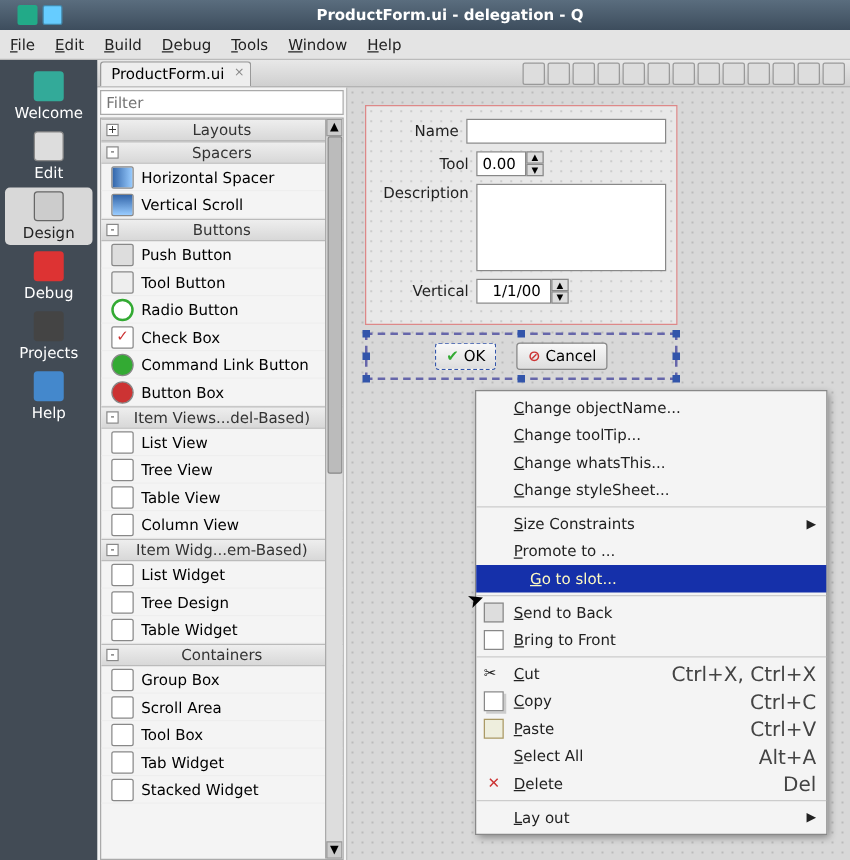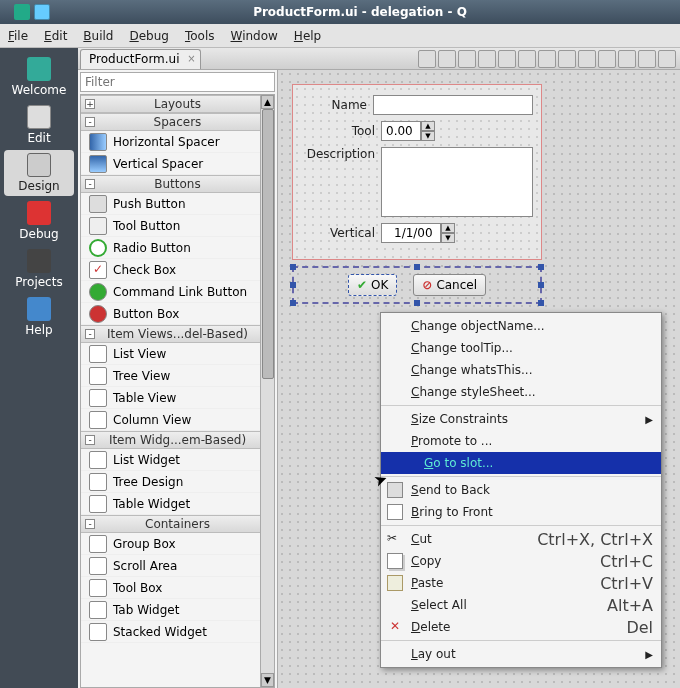--- a/index.html
+++ b/index.html
@@ -70,21 +70,21 @@
 .h-ml{left:-4px;top:50%;margin-top:-3px;}.h-mr{right:-4px;top:50%;margin-top:-3px;}
 .qbtn{height:22px;padding:0 8px;border:1px solid #888;background:linear-gradient(#f8f8f8,#ddd);border-radius:3px;display:flex;align-items:center;gap:4px;}
 .qbtn.sel{border:1px dashed #35a;}
 .qbtn .ok-i{color:#3a3;font-weight:bold;}
 .qbtn .cancel-i{color:#c33;font-weight:bold;}
 
 
 .ctxmenu { position:absolute; left:380px; top:312px; width:282px; background:#f4f4f4; border:1px solid #888; box-shadow:2px 2px 6px rgba(0,0,0,0.4); padding:2px 0;}
 .ctxmenu .mi { height:22px; display:flex; align-items:center; padding:0 8px 0 30px; position:relative; color:#222;}
 .ctxmenu .mi .mic{position:absolute;left:6px;width:16px;height:16px;}
-.ctxmenu .mi.sel { background:#1530aa; color:#5eead4;padding-left:43px; }
+.ctxmenu .mi.sel { background:#1530aa; color:#fef9c3;padding-left:43px; }
 .ctxmenu .mi .sc { margin-left:auto; color:#444; font-size:16px;}
 .ctxmenu .mi .arr{margin-left:auto;font-size:10px;}
 .ctxmenu hr { border:none; border-top:1px solid #ccc; margin:2px 0;}
 .mic.back{background:#ddd;border:1px solid #888;}
 .mic.front{background:#fff;border:1px solid #888;}
 .mic.cut::after{content:"✂";font-size:12px;}
 .mic.copy{background:#fff;border:1px solid #888;box-shadow:2px 2px 0 #ccc;}
 .mic.paste{background:#eed;border:1px solid #a96;}
 .mic.del::after{content:"✕";color:#c33;font-weight:bold;display:block;text-align:center;}
 .cursor{position:absolute;left:374px;top:470px;font-size:16px;color:#000;transform:rotate(-20deg);pointer-events:none;}
@@ -162,21 +162,21 @@
         <input class="filter" placeholder="Filter" style="">
         <div class="list" id="wlist">
           <div class="cat"><span class="pm">+</span>Layouts</div>
             <div class="cat"><span class="pm">-</span>Spacers</div>
             <div class="wrow hs">
               <div class="wi"></div>
               <span>Horizontal Spacer</span>
             </div>
             <div class="wrow vs">
               <div class="wi"></div>
-              <span>Vertical Spacer</span>
+              <span>Vertical Scroll</span>
             </div>
             <div class="cat"><span class="pm">-</span>Buttons</div>
             <div class="wrow pb">
               <div class="wi"></div>
               <span>Push Button</span>
             </div>
             <div class="wrow tb">
               <div class="wi"></div>
               <span>Tool Button</span>
             </div>

